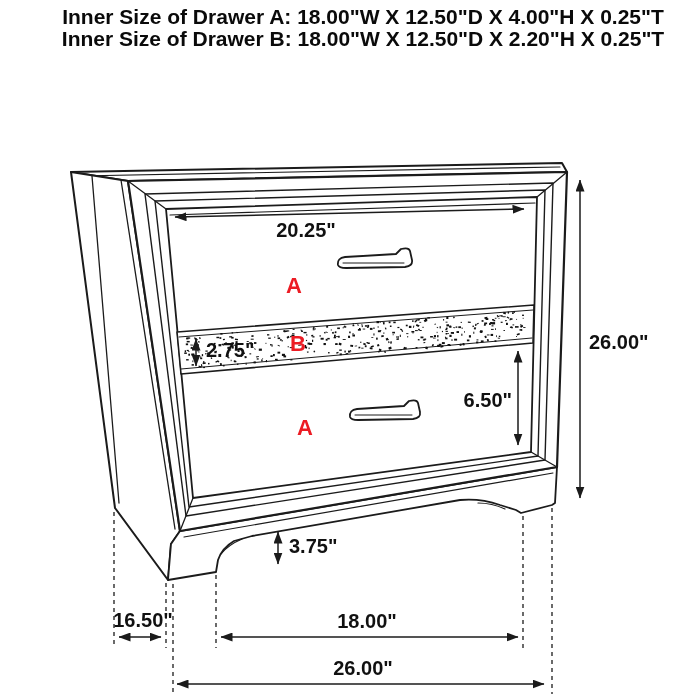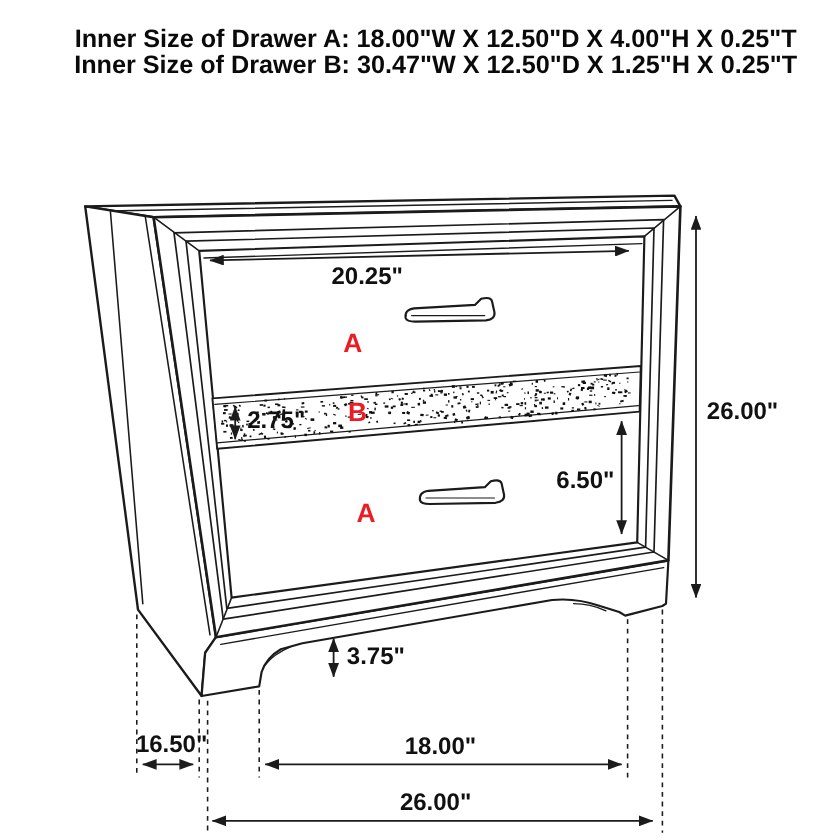--- a/index.html
+++ b/index.html
@@ -1,35 +1,35 @@
 <!DOCTYPE html>
 <html><head>
 <meta charset="utf-8">
 <style>
   html,body{margin:0;padding:0;background:#fff;}
   #stage{position:relative;width:700px;height:700px;background:#fff;overflow:hidden;
          font-family:"Liberation Sans",sans-serif;}
-  .hdr{position:absolute;top:22px;left:0;right:0;text-align:center;color:#0a0a0a;
+  .hdr{position:absolute;top:6px;left:0;right:0;text-align:center;color:#0a0a0a;
        font-weight:bold;font-size:21px;line-height:22px;letter-spacing:0px;padding-left:26px;}
   svg{position:absolute;left:0;top:0;}
   .ln{stroke:#1b1b1b;fill:none;}
   .fillw{fill:#ffffff;stroke:#1b1b1b;}
   .dim{font-family:"Liberation Sans",sans-serif;font-weight:bold;font-size:20px;fill:#111;}
   .lbl{font-family:"Liberation Sans",sans-serif;font-weight:bold;font-size:22px;}
   .dash{stroke:#1b1b1b;stroke-width:1.3;stroke-dasharray:4 4;fill:none;}
   .dimline{stroke:#1b1b1b;stroke-width:1.5;fill:none;}
 </style>
 </head>
 <body>
 
 <div id="stage">
 
   <div class="hdr">
     <div>Inner Size of Drawer A: 18.00"W X 12.50"D X 4.00"H X 0.25"T</div>
-    <div>Inner Size of Drawer B: 30.47"W X 12.50"D X 1.25"H X 0.25"T</div>
+    <div>Inner Size of Drawer B: 18.00"W X 12.50"D X 2.20"H X 0.25"T</div>
   </div>
 
   <svg width="700" height="700" viewBox="0 0 700 700">
     <defs>
       <marker id="arw" markerUnits="userSpaceOnUse" markerWidth="12" markerHeight="9" viewBox="0 0 12 9" refX="11.5" refY="4.5" orient="auto-start-reverse">
         <path d="M0,0 L12,4.5 L0,9 Z" fill="#1b1b1b"></path>
       </marker>
     </defs>
 
     <g stroke-linejoin="round" stroke-linecap="round">

